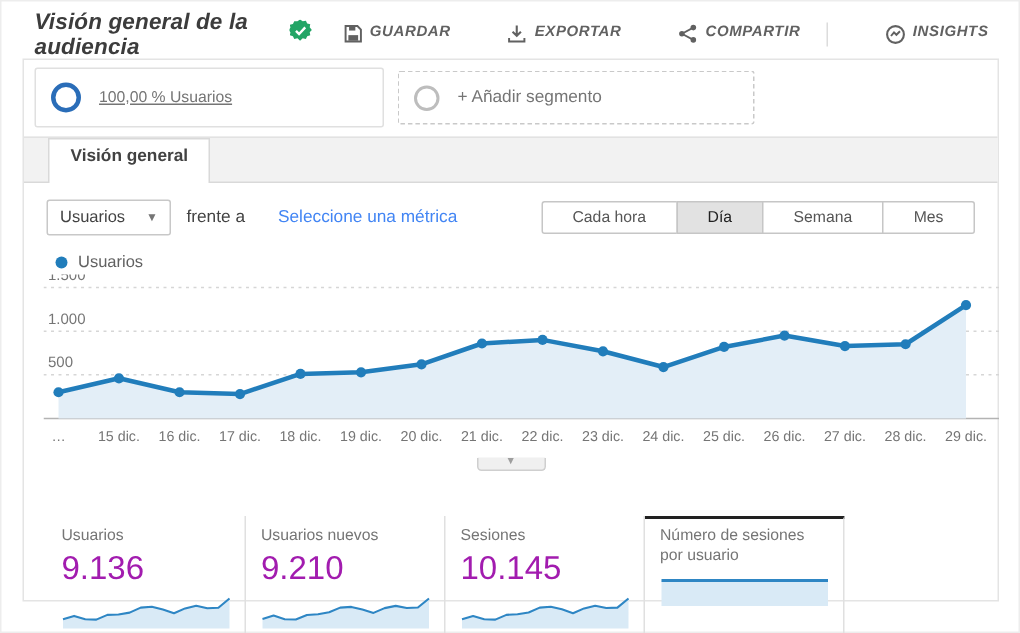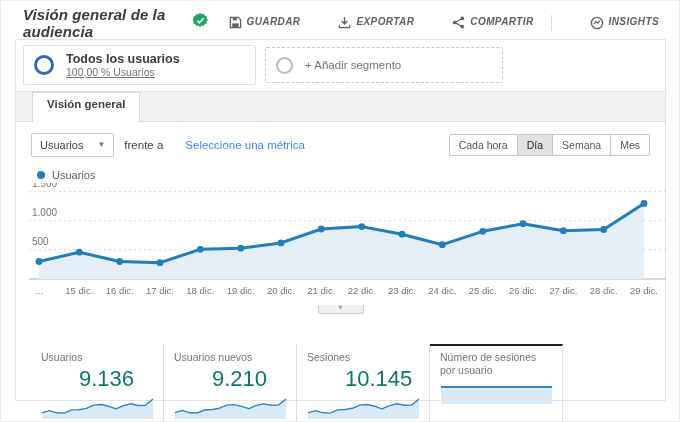--- a/index.html
+++ b/index.html
@@ -43,42 +43,42 @@
 
   
   .content { padding:0 7px; }
   .controls { display:flex; align-items:center; margin-top:9px; padding:0 8px 0 8px; height:27px; }
   .dropdown { display:flex; align-items:center; border:1px solid #c8c8c8; border-radius:2px;
               background:#fff; padding:5px 8px; font-size:11px; color:#424242; cursor:pointer; }
   .dropdown .chev { margin-left:14px; font-size:8px; color:#757575; }
   .vs { margin-left:10px; font-size:11.5px; color:#424242; }
   .metric-link { margin-left:22px; font-size:11.5px; color:#4285f4; text-decoration:none; cursor:pointer; }
   .gran-group { margin-left:auto; display:flex; }
-  .gran-btn { border:1px solid #c6c6c6; background:#fff; padding:4px 9px; font-size:10.5px;
+  .gran-btn { border:1px solid #c6c6c6; background:#fff; padding:4px 20px; font-size:10.5px;
               color:#555; margin-left:-1px; cursor:pointer; font-family:"Liberation Sans",sans-serif; }
   .gran-btn:first-child { border-radius:2px 0 0 2px; margin-left:0; }
   .gran-btn:last-child { border-radius:0 2px 2px 0; }
   .gran-btn.active { background:#e2e2e2; color:#212121; }
 
   
   .legend { display:flex; align-items:center; gap:7px; margin:11px 0 2px 14px; }
   .legend-dot { width:8px; height:8px; border-radius:50%; background:#217dbb; }
   .legend-label { font-size:11px; color:#616161; }
   .chart-wrap { position:relative; height:122px; margin:2px 6px 0 6px; }
   .chart-wrap svg { position:absolute; left:0; top:0; }
   .handle { width:46px; height:9px; margin:0 auto; background:#f0f0f0; border:1px solid #cfcfcf;
             border-top:none; border-radius:0 0 3px 3px; text-align:center; line-height:6px;
             font-size:7px; color:#9e9e9e; cursor:pointer; }
 
   
   .cards { display:flex; margin:30px 0 0 8px; }
   .card { width:133px; padding:7px 10px 4px 10px; border-right:1px solid #e0e0e0; cursor:pointer; }
   .card.selected { border-top:2px solid #212121; padding-top:5px; }
   .card-title { font-size:10.5px; color:#757575; line-height:12.5px; min-height:13px; }
-  .card-value { font-size:22px; color:#0f766e; margin-top:3px; line-height:24px;margin-left:38px; }
+  .card-value { font-size:22px; color:#a21caf; margin-top:3px; line-height:24px; }
   .card svg { display:block; margin-top:3px; }
 </style>
 </head>
 <body>
 
 <div class="root">
 
   <div class="header">
     <span class="page-title">Visión general de la audiencia</span>
     <span class="badge">
@@ -130,21 +130,20 @@
       </div>
     </div>
   </div>
 
   <div class="panel">
 
     <div class="seg-row">
       <div class="seg-chip">
         <span class="ring-blue"></span>
         <span class="seg-text">
-          <div class="seg-title">Todos los usuarios</div>
           <div class="seg-sub">100,00 % Usuarios</div>
         </span>
       </div>
       <div class="seg-add">
         <span class="ring-gray"></span>
         <span class="seg-add-label">+ Añadir segmento</span>
       </div>
     </div>
 
     <div class="tab-strip">

